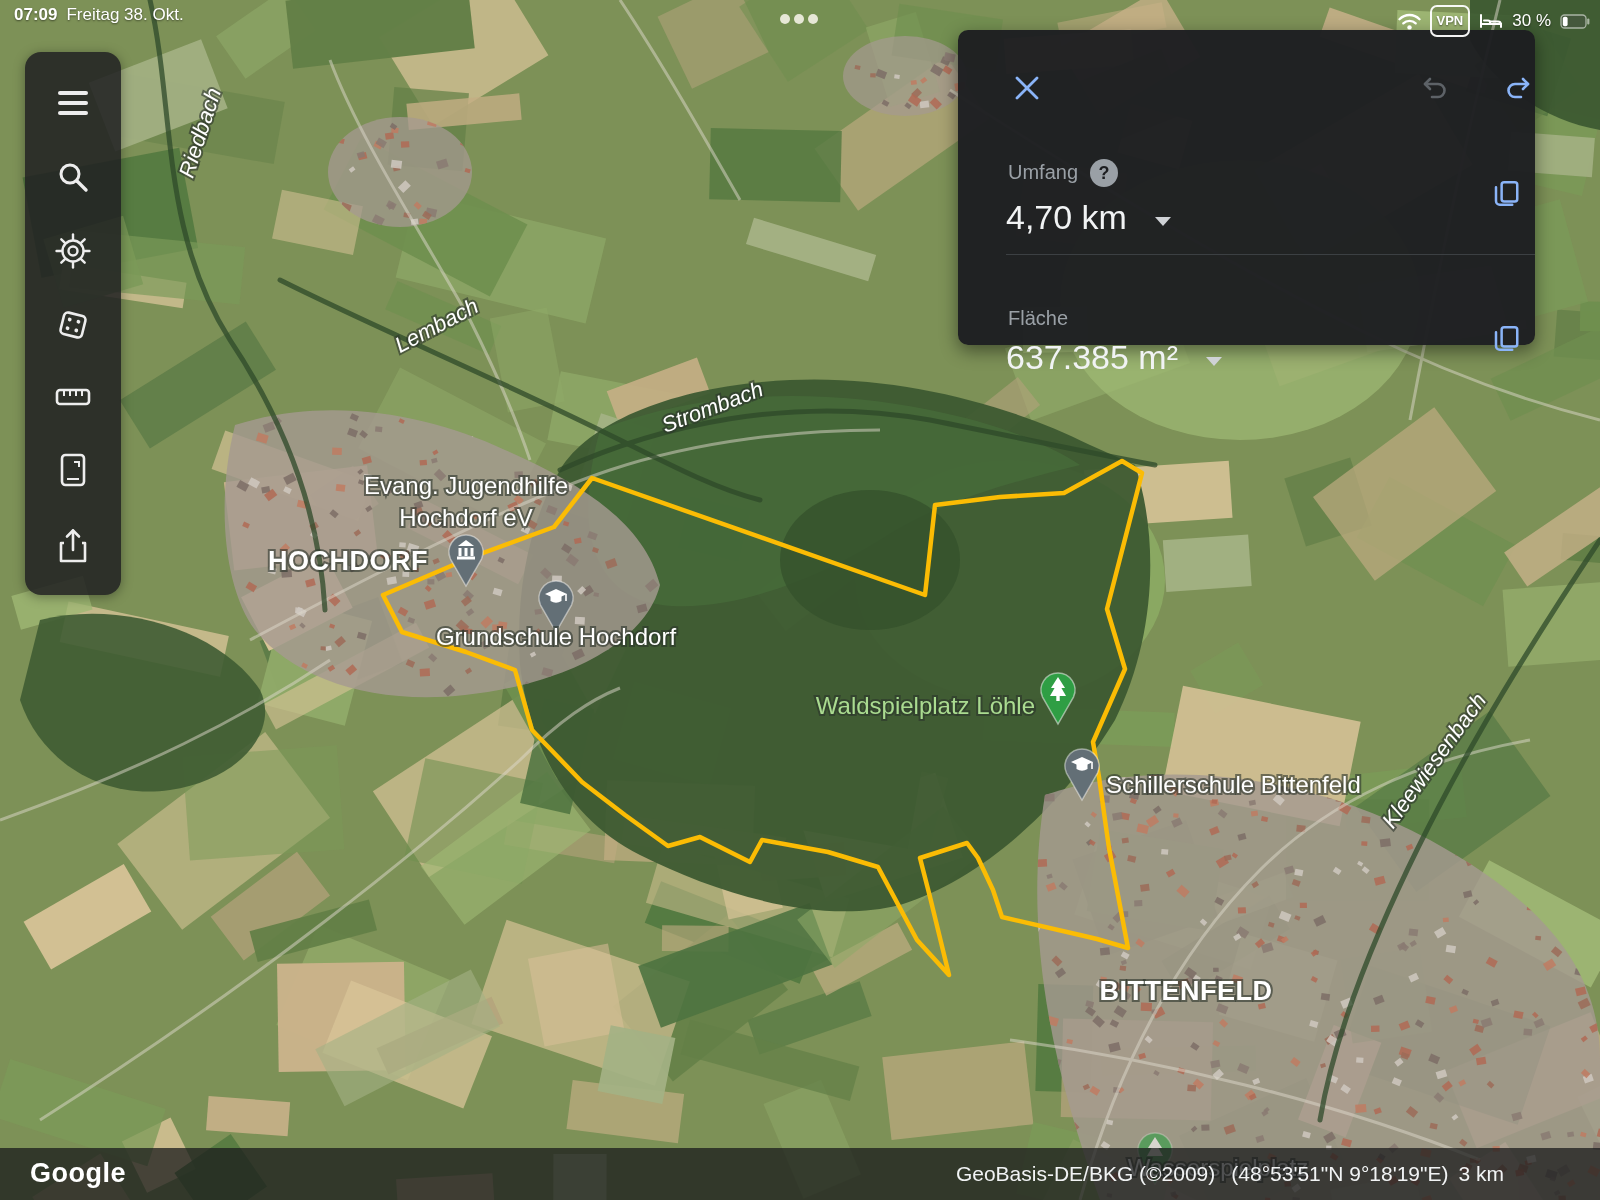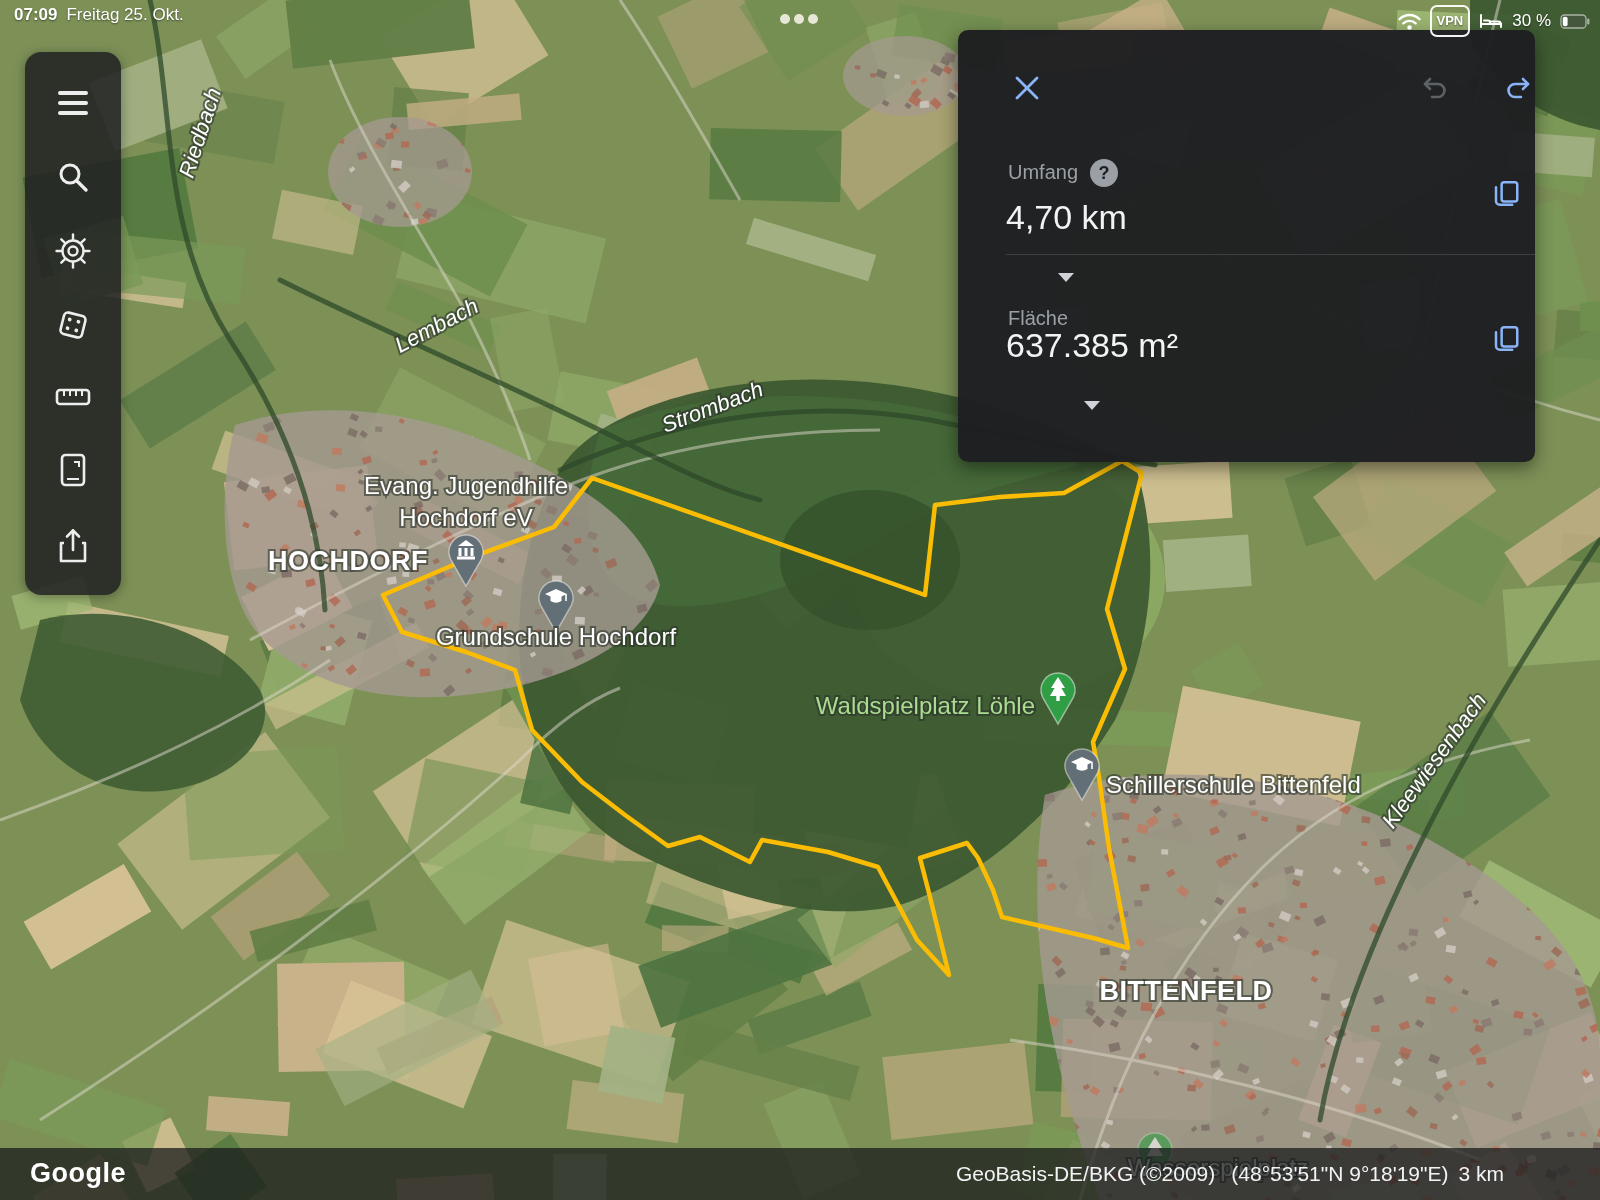--- a/index.html
+++ b/index.html
@@ -18,25 +18,25 @@
   .mt-dots{position:absolute;top:14px;left:780px;display:flex;gap:4px;z-index:30;}
   .mt-dots span{width:10px;height:10px;border-radius:50%;background:rgba(243,241,228,.9);}
 
   
   .sidebar{position:absolute;left:25px;top:52px;width:96px;height:543px;border-radius:16px;
            background:rgba(30,30,33,.85);box-shadow:0 2px 12px rgba(0,0,0,.35);z-index:20;}
   .tool{position:absolute;left:0;width:96px;height:40px;display:flex;align-items:center;
         justify-content:center;cursor:pointer;}
 
   
-  .panel{position:absolute;left:958px;top:30px;width:577px;height:432px;z-index:25;
+  .panel{position:absolute;left:958px;top:30px;width:577px;height:315px;z-index:25;
          background:rgba(29,30,33,.97);border-radius:10px;box-shadow:0 6px 18px rgba(0,0,0,.45);}
   .panel .plabel{position:absolute;left:50px;color:#9aa0a6;font-size:20px;}
   .pvalue{position:absolute;left:48px;display:flex;align-items:center;gap:28px;
-          color:#f1f3f4;font-size:34px;flex-direction:column;}
+          color:#f1f3f4;font-size:34px;}
   .caret{width:0;height:0;border-left:8px solid transparent;border-right:8px solid transparent;
          border-top:9px solid #cfd2d6;margin-top:8px;cursor:pointer;}
   .iconbtn{position:absolute;cursor:pointer;line-height:0;}
   .pdivider{position:absolute;left:48px;right:0;top:224px;height:1px;background:#3c4043;}
   .helpdot{position:absolute;left:132px;top:129px;width:28px;height:28px;border-radius:50%;
            background:#9aa0a6;color:#1d1e21;font-weight:700;font-size:18px;display:flex;
            align-items:center;justify-content:center;cursor:pointer;}
 
   
   .bottombar{position:absolute;left:0;bottom:0;width:1600px;height:52px;z-index:20;
@@ -864,21 +864,21 @@
     <text class="maplabel town" x="348" y="570" text-anchor="middle">HOCHDORF</text>
     <text class="maplabel" x="556" y="645" text-anchor="middle">Grundschule Hochdorf</text>
     <text class="maplabel greenlbl" x="1035" y="714" text-anchor="end">Waldspielplatz Löhle</text>
     <text class="maplabel" x="1106" y="793" text-anchor="start">Schillerschule Bittenfeld</text>
     <text class="maplabel town" x="1186" y="1000" text-anchor="middle">BITTENFELD</text>
     <text class="maplabel" x="1218" y="1176" text-anchor="middle" fill-opacity=".9">Wasserspielplatz</text>
   </svg>
 
   <div class="sb-left">
     <span class="sb-time">07:09</span>
-    <span>Freitag 25. Okt.</span>
+    <span>Freitag 38. Okt.</span>
   </div>
   <div class="mt-dots">
       <span></span>
       <span></span>
       <span></span>
     </div>
   <div class="sb-right">
     <svg width="23" height="17" viewBox="0 0 23 17">
       <g stroke="#fff" stroke-width="2.3" fill="none" stroke-linecap="round">
         <path d="M1.5,6.2 A14,14 0 0 1 21.5,6.2"></path>
@@ -1006,21 +1006,21 @@
     <div class="iconbtn" style="left:533px;top:149px">
       <svg width="30" height="30" viewBox="0 0 24 24">
         <rect x="8.5" y="2.5" width="12.5" height="15.5" rx="2" fill="none" stroke="#8ab4f8" stroke-width="2"></rect>
         <path d="M4,6.5 v11 a3,3 0 0 0 3,3 h10" fill="none" stroke="#8ab4f8" stroke-width="2" stroke-linecap="round"></path>
       </svg>
     </div>
 
     <div class="pdivider"></div>
 
     <div class="plabel" style="top:277px">Fläche</div>
-    <div class="pvalue" style="top:296px">
+    <div class="pvalue" style="top:308px">
       <span>637.385 m²</span>
       <span class="caret"></span>
     </div>
     <div class="iconbtn" style="left:533px;top:294px">
       <svg width="30" height="30" viewBox="0 0 24 24">
         <rect x="8.5" y="2.5" width="12.5" height="15.5" rx="2" fill="none" stroke="#8ab4f8" stroke-width="2"></rect>
         <path d="M4,6.5 v11 a3,3 0 0 0 3,3 h10" fill="none" stroke="#8ab4f8" stroke-width="2" stroke-linecap="round"></path>
       </svg>
     </div>
   </div>

